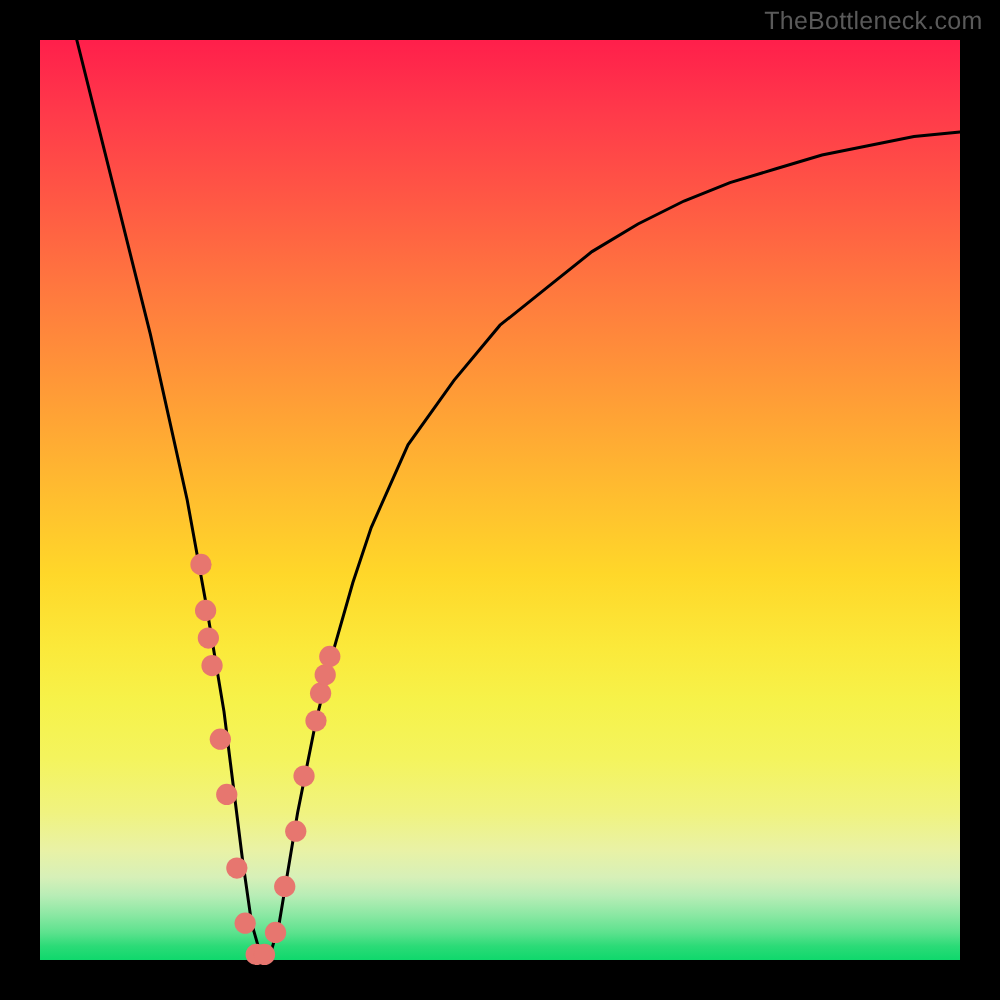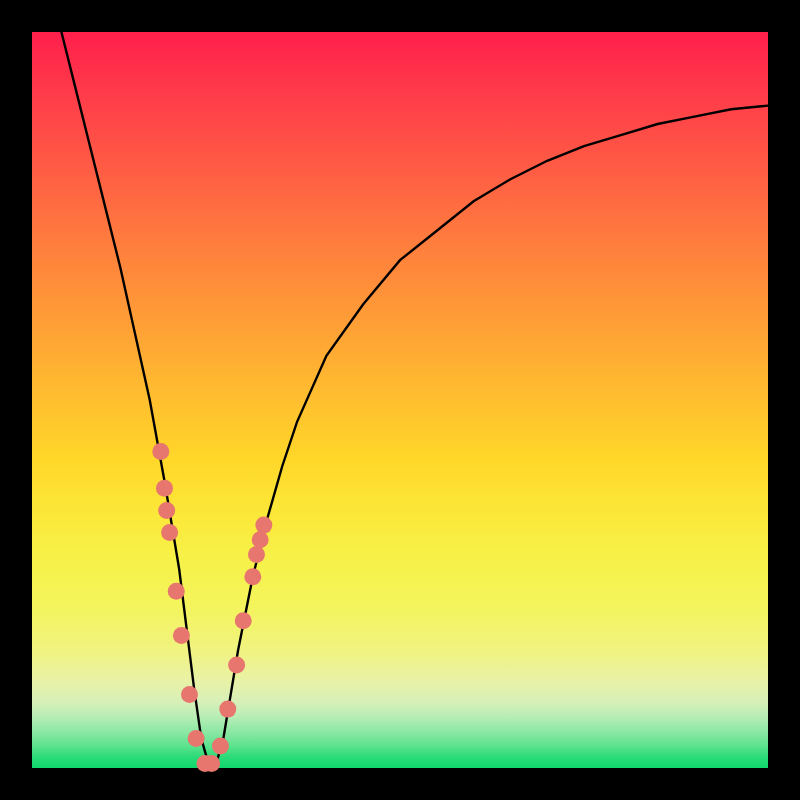--- a/index.html
+++ b/index.html
@@ -64,20 +64,21 @@
     top: 0;
     width: 736px;
     height: 736px;
     overflow: visible;
   }
 </style>
 </head>
 <body>
 
 <div class="frame">
+  <div class="watermark">TheBottleneck.com</div>
   <div class="plot">
     <svg class="curve" viewBox="0 0 736 736">
       <path id="curve-path" fill="none" stroke="#000" stroke-width="2.4" stroke-linecap="round" d="M29.44 0.00 L44.16 58.88 L58.88 117.76 L73.60 176.64 L88.32 235.52 L103.04 301.76 L117.76 368.00 L132.48 448.96 L139.84 493.12 L147.20 537.28 L154.56 596.16 L161.92 655.04 L169.28 706.56 L176.64 732.32 L184.00 732.32 L191.36 706.56 L198.72 662.40 L206.08 618.24 L220.80 544.64 L235.52 485.76 L250.24 434.24 L264.96 390.08 L294.40 323.84 L331.20 272.32 L368.00 228.16 L404.80 198.72 L441.60 169.28 L478.40 147.20 L515.20 128.80 L552.00 114.08 L588.80 103.04 L625.60 92.00 L662.40 84.64 L699.20 77.28 L736.00 73.60"></path>
       <g id="marker-group">
           <circle cx="128.80" cy="419.52" r="8.5" fill="#e7766f"></circle>
           <circle cx="132.48" cy="456.32" r="8.5" fill="#e7766f"></circle>
           <circle cx="134.69" cy="478.40" r="8.5" fill="#e7766f"></circle>
           <circle cx="137.63" cy="500.48" r="8.5" fill="#e7766f"></circle>
           <circle cx="144.26" cy="559.36" r="8.5" fill="#e7766f"></circle>
           <circle cx="149.41" cy="603.52" r="8.5" fill="#e7766f"></circle>

